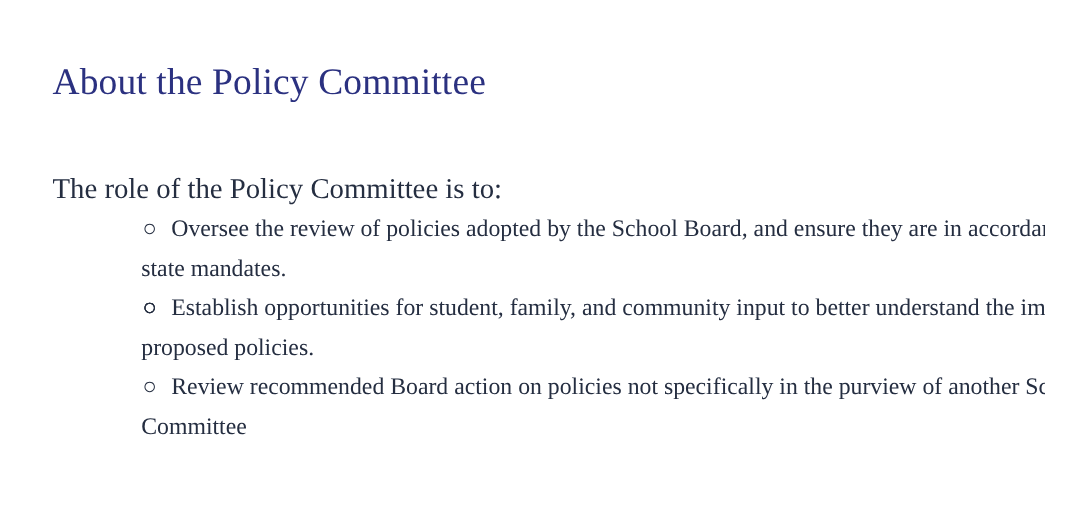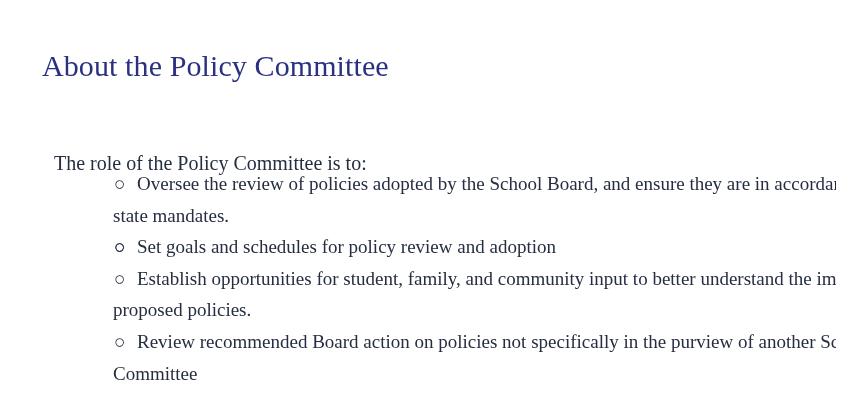--- a/index.html
+++ b/index.html
@@ -46,22 +46,22 @@
     font-weight: 400;
     letter-spacing: 0.1px;
     color: #2b3180;
     white-space: nowrap;
   }
 
   #intro-paragraph {
     position: absolute;
     left: 42px;
     top: 138px;
-    margin: 12px;
-    font-size: 20px;
+    margin: 0;
+    font-size: 23px;
     line-height: 26px;
     color: #252e41;
     white-space: nowrap;
   }
 
   #role-list {
     position: absolute;
     left: 0;
     top: 168px;
     margin: 0;
@@ -112,21 +112,20 @@
         <span class="bullet-marker">○</span>
         <span class="item-text">Oversee the review of policies adopted by the School Board, and ensure they are in accordance with federal and state mandates.</span>
       </li>
 
       <li class="list-item">
         <span class="bullet-marker">○</span>
       </li>
 
       <li class="list-item">
         <span class="bullet-marker">○</span>
-        <span class="item-text">Set goals and schedules for policy review and adoption</span>
       </li>
 
       <li class="list-item">
         <span class="bullet-marker">○</span>
         <span class="item-text">Establish opportunities for student, family, and community input to better understand the impact of current and proposed policies.</span>
       </li>
 
       <li class="list-item">
         <span class="bullet-marker">○</span>
         <span class="item-text">Review recommended Board action on policies not specifically in the purview of another School Board Committee</span>

